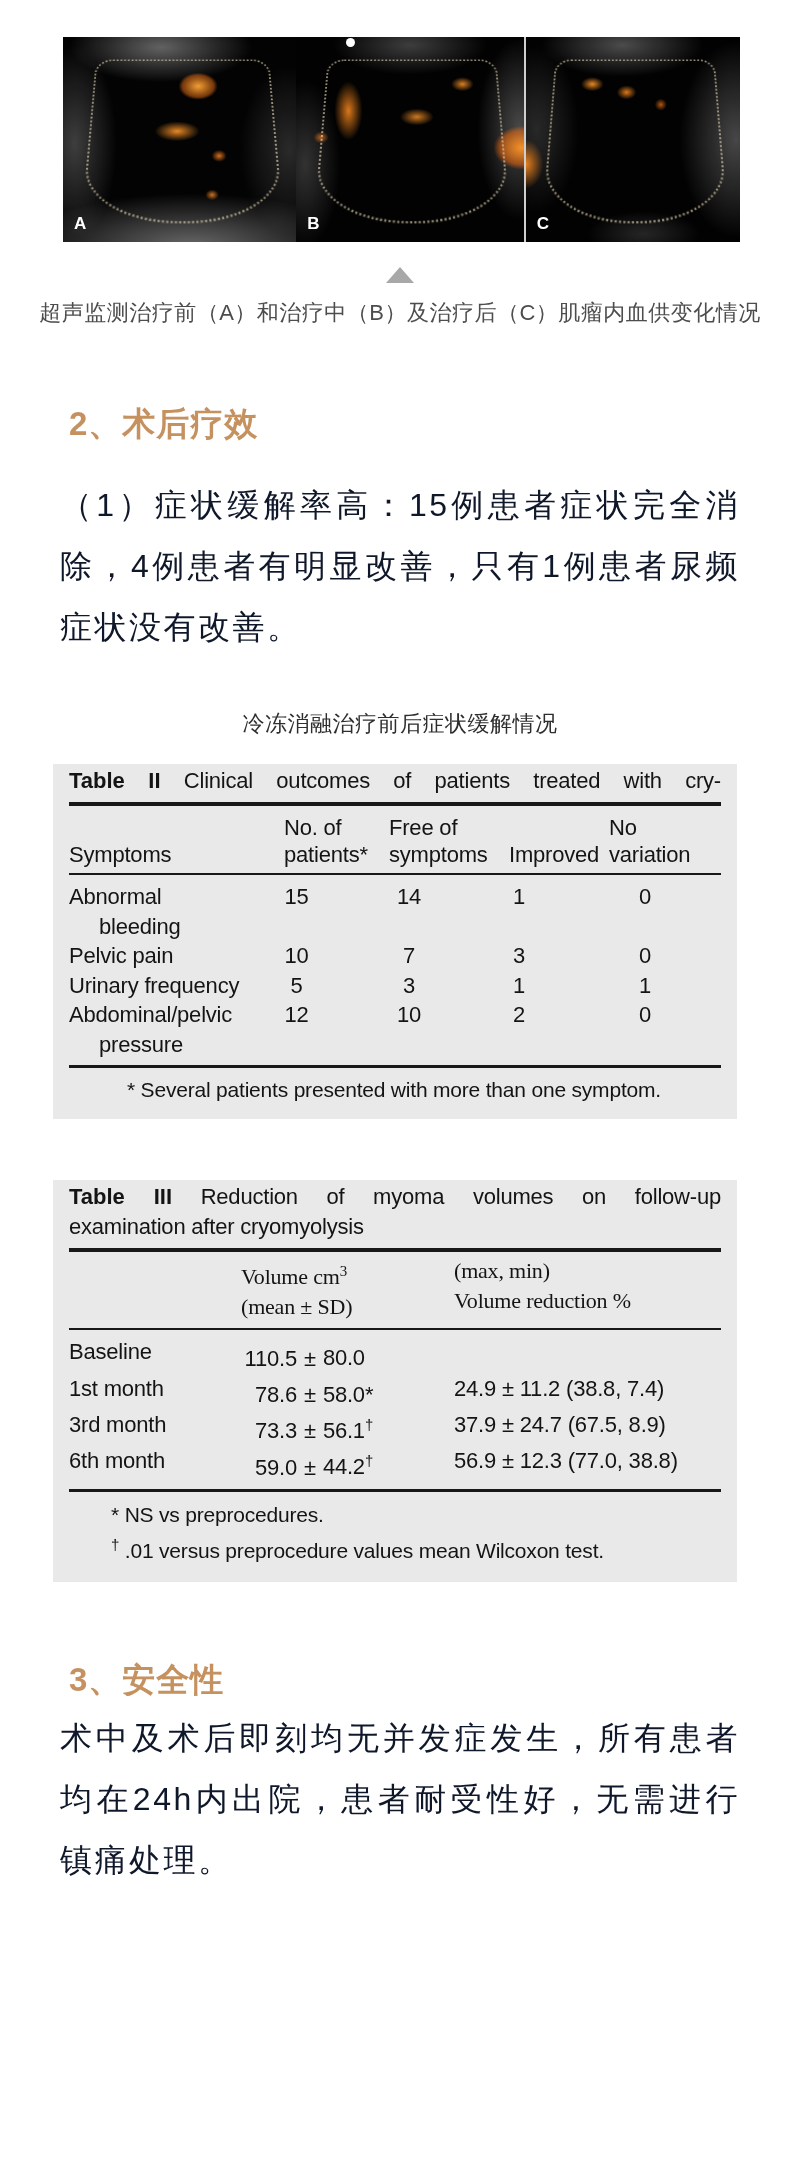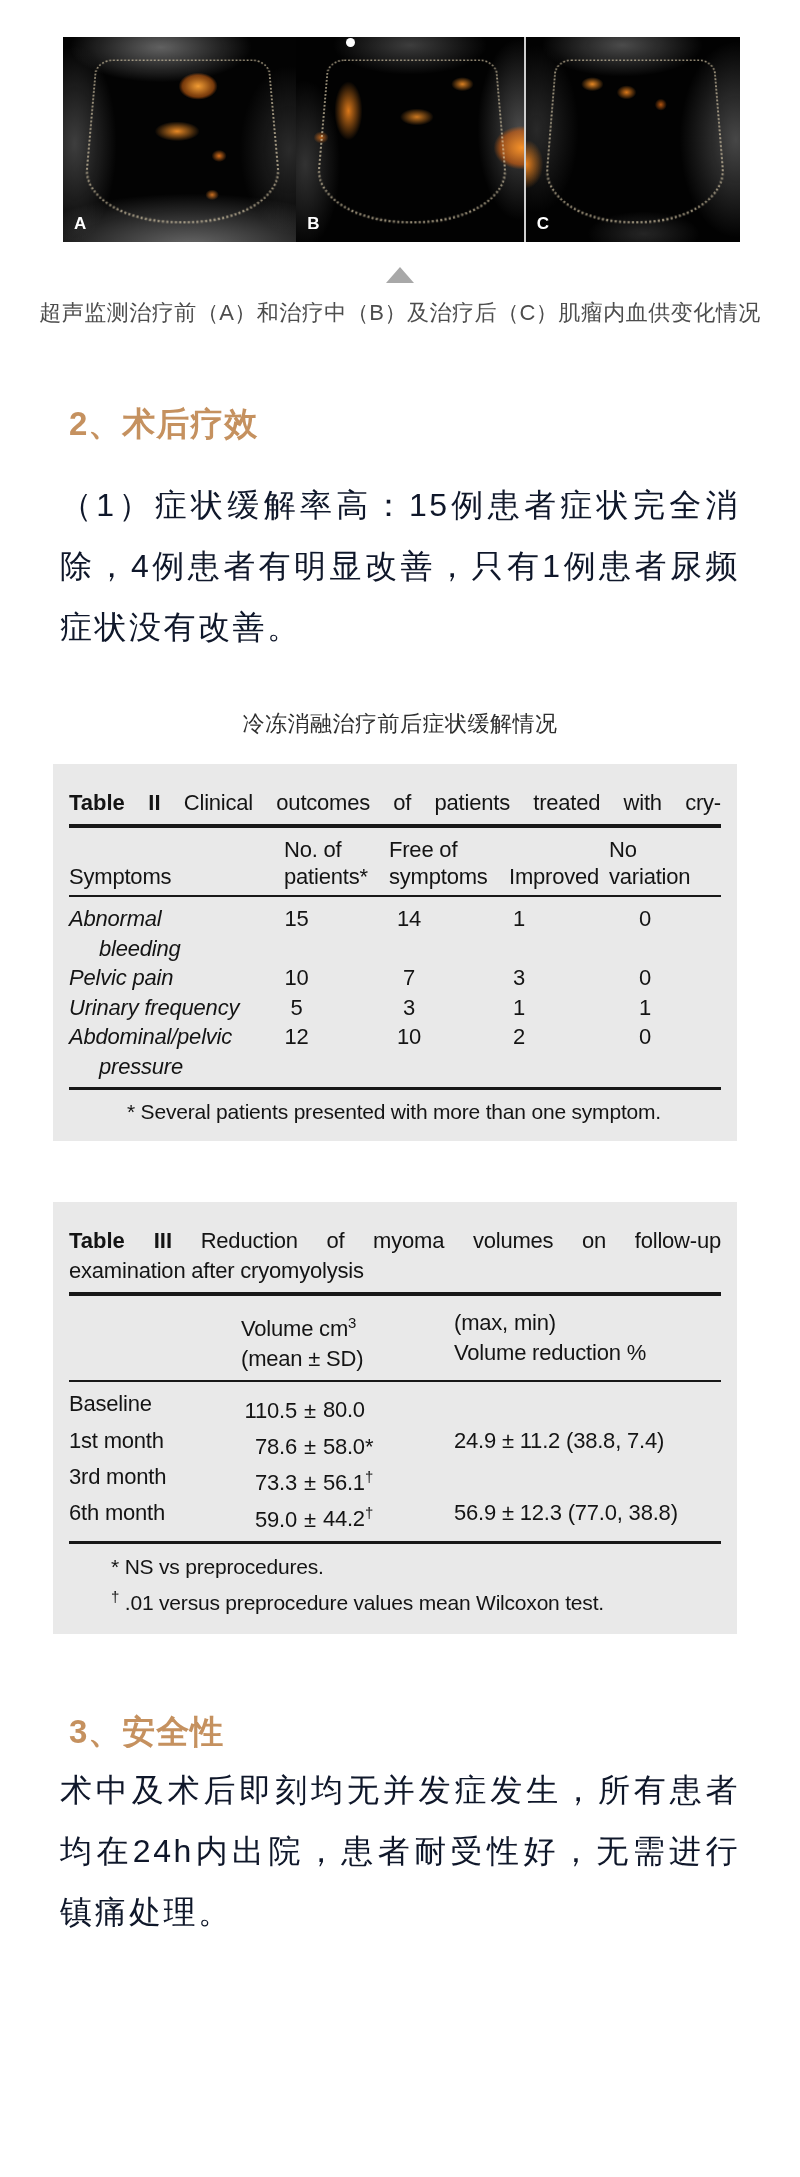--- a/index.html
+++ b/index.html
@@ -64,42 +64,42 @@
   .sec-heading { margin:9px; font-size:33px; line-height:36px; font-weight:bold; color:#c5915f; letter-spacing:1px; }
   .sec-heading.h2 { margin-top:78px; }
   .sec-heading.h3 { margin-top:80px; }
   .para { margin:0; font-size:32px; line-height:61px; color:#0f172a; letter-spacing:2.5px; text-align:justify; }
   .para.p1 { margin-top:33px; }
   .para.p2 { margin-top:66px; }
   .para.p3 { margin-top:10px; }
   .tbl-caption { margin-top:52px; text-align:center; font-size:22px; line-height:28px; color:#2e2e2e; letter-spacing:.5px; }
 
   
-  .paper-box { margin:26px 0 0 -7px; width:684px; background:#e9e9e9; padding:24px 16px 16px 16px; box-sizing:border-box;
+  .paper-box { margin:26px 0 0 -7px; width:684px; background:#e9e9e9; padding:2px 16px 16px 16px; box-sizing:border-box;
     color:#141414; font-size:22px; letter-spacing:-0.2px; }
   .paper-box.t3box { margin-top:61px; }
   .tt-l1 { text-align:justify; text-align-last:justify; line-height:30px; white-space:nowrap; }
   .tt-l1 b { letter-spacing:0; }
   .tt-l2 { line-height:30px; }
   .rule { background:#181818; border:none; margin:6px 0 0 0; }
   .rule.thick { height:4px; }
   .rule.mid { height:2px; }
   .rule.bot { height:3px; }
 
   table.t2 { width:100%; border-collapse:collapse; table-layout:fixed; }
   table.t2 th { font-weight:normal; text-align:left; vertical-align:bottom; white-space:pre-line;
     padding:8px 0 5px 40px; line-height:27px; border-bottom:2px solid #181818; }
   table.t2 th.sym { padding-left:0; }
   table.t2 td { vertical-align:top; line-height:29.5px; padding:0; }
   table.t2 tbody tr:first-child td { padding-top:7px; }
-  table.t2 td.sym { white-space:pre-line; padding-left:30px; text-indent:-30px;font-style:italic; }
+  table.t2 td.sym { white-space:pre-line; padding-left:30px; text-indent:-30px; }
   table.t2 td.num { text-align:center; }
   .footnote { margin:9px 0 0 58px; font-size:21px; line-height:26px; }
 
-  .t3-head { display:flex; margin-top:12px; line-height:30px; }
+  .t3-head { display:flex; margin-top:4px; line-height:30px;font-family:Liberation Serif, serif; }
   .t3-row  { display:flex; line-height:30px; }
   .t3-rows { margin-top:7px; }
   .t3-c1 { width:172px; }
   .t3-c2 { width:213px; }
   .t3-c3 { flex:1; }
   .mean { display:inline-block; width:56px; text-align:right; }
   .pm { display:inline-block; padding:0 7px; }
   sup { font-size:0.68em; }
   .t3-fn { margin:0 0 0 42px; font-size:21px; line-height:30px; }
   .t3-fns { margin-top:8px; }
@@ -223,20 +223,21 @@
           <div class="t3-c3"></div>
         </div>
         <div class="t3-row">
           <div class="t3-c1">1st month</div>
           <div class="t3-c2"><span class="mean">78.6</span><span class="pm">±</span><span>58.0*</span><sup></sup></div>
           <div class="t3-c3">24.9 ± 11.2 (38.8, 7.4)</div>
         </div>
         <div class="t3-row">
           <div class="t3-c1">3rd month</div>
           <div class="t3-c2"><span class="mean">73.3</span><span class="pm">±</span><span>56.1</span><sup>†</sup></div>
+          <div class="t3-c3">37.9 ± 24.7 (67.5, 8.9)</div>
         </div>
         <div class="t3-row">
           <div class="t3-c1">6th month</div>
           <div class="t3-c2"><span class="mean">59.0</span><span class="pm">±</span><span>44.2</span><sup>†</sup></div>
           <div class="t3-c3">56.9 ± 12.3 (77.0, 38.8)</div>
         </div>
       </div>
 
       <div class="rule bot"></div>
       <div class="t3-fns">

